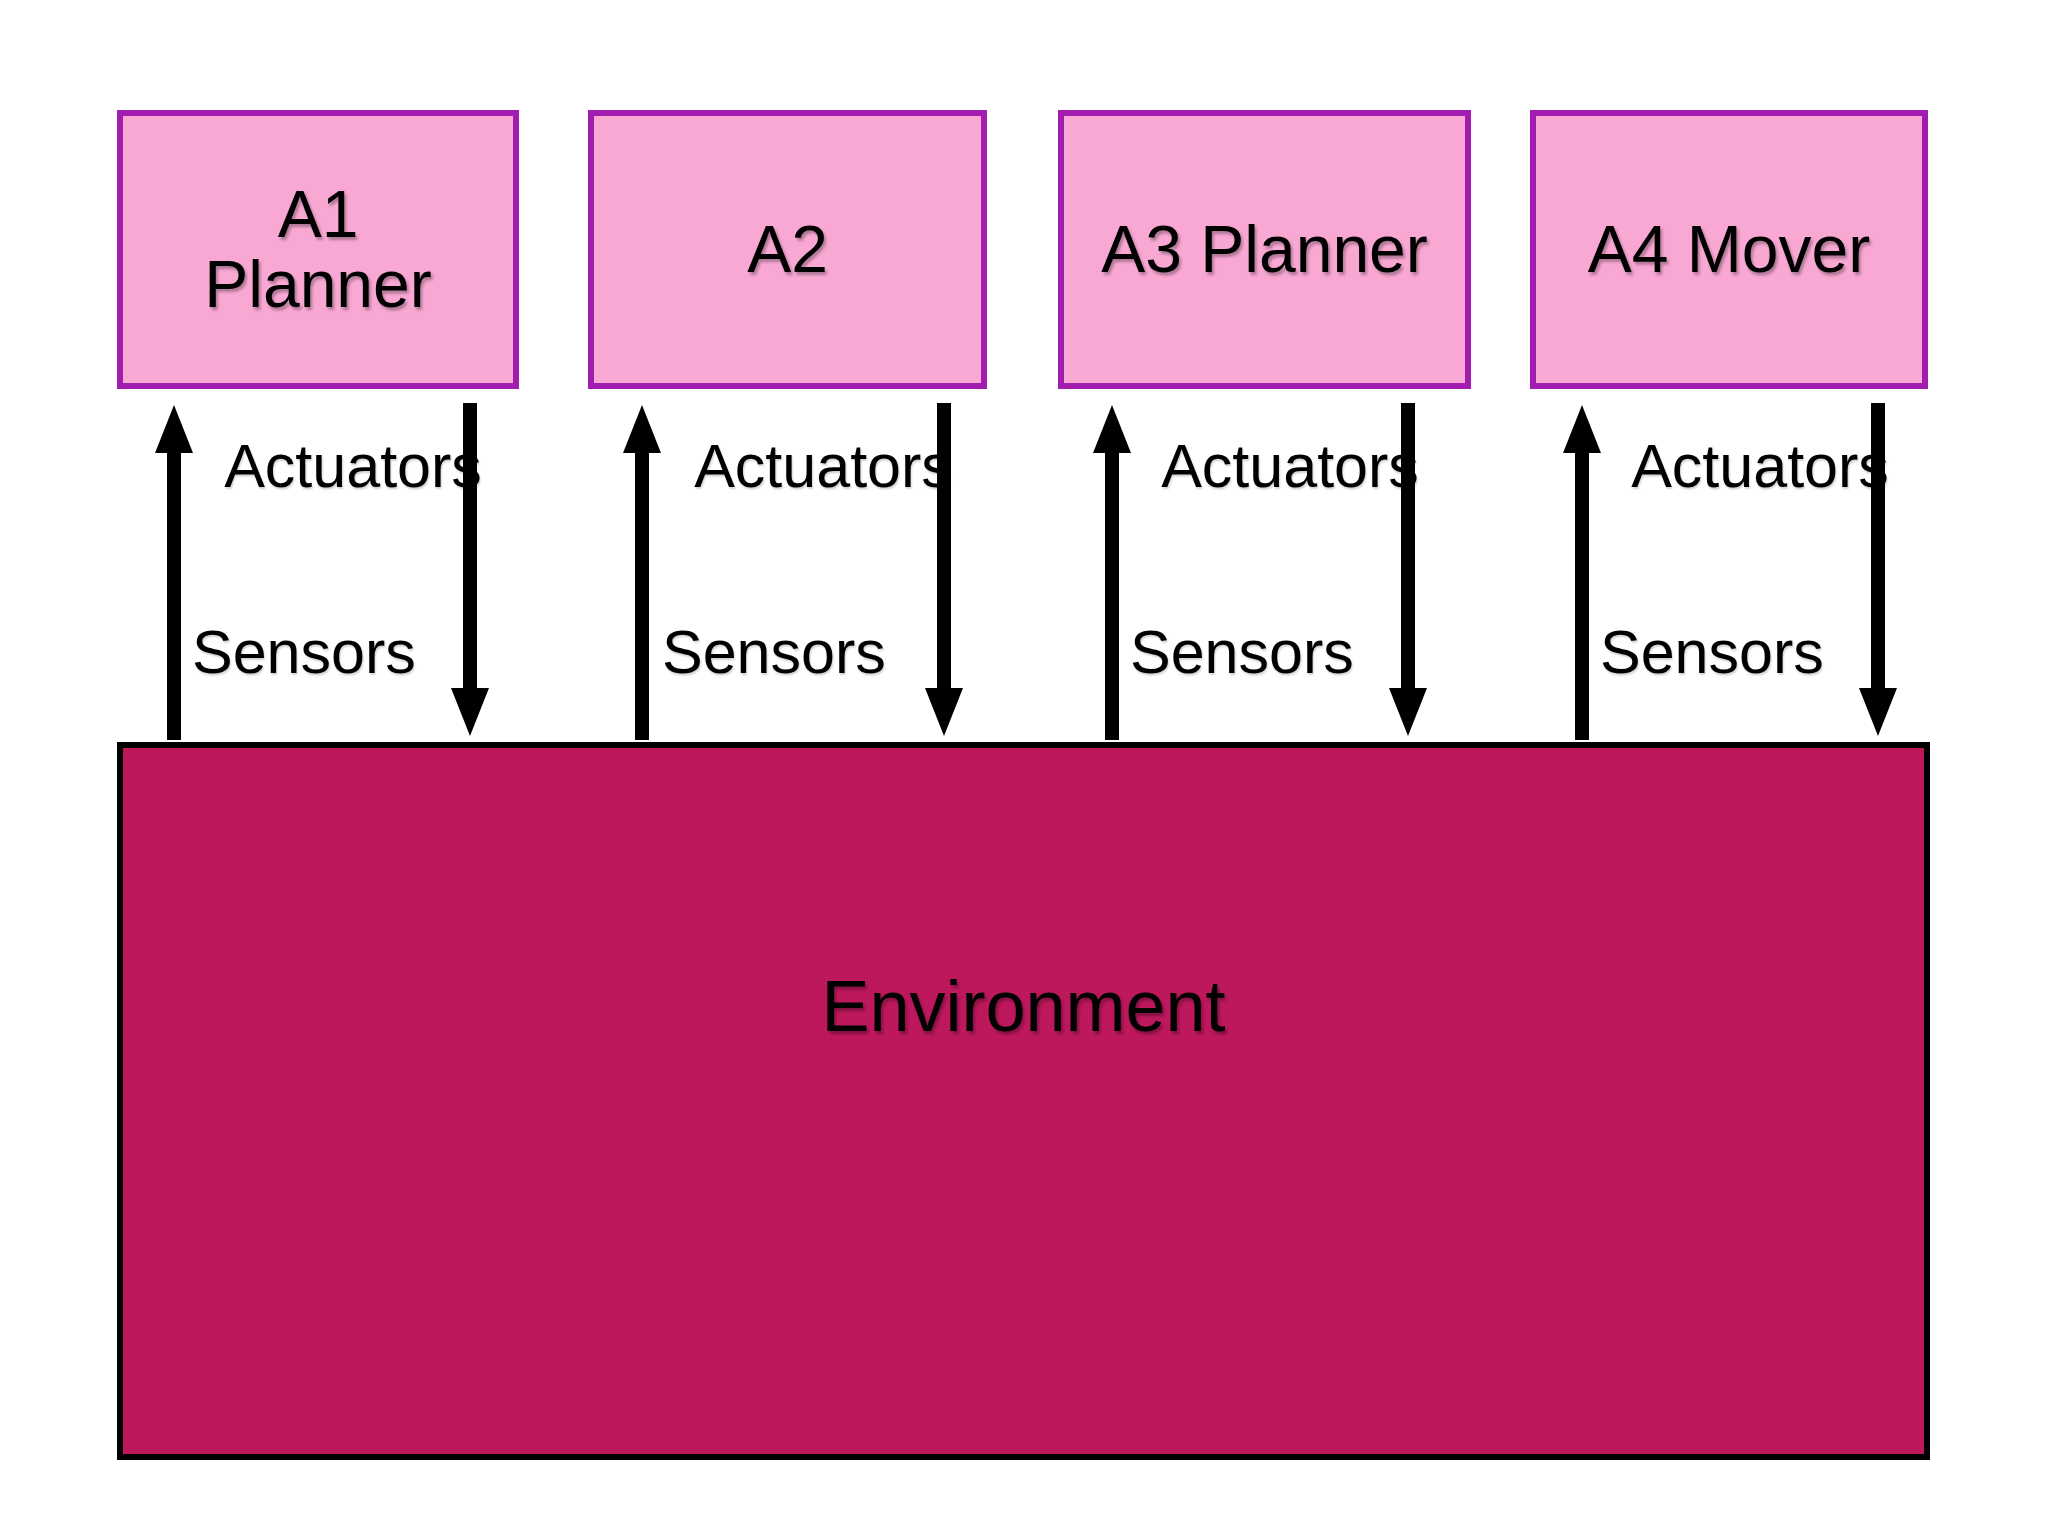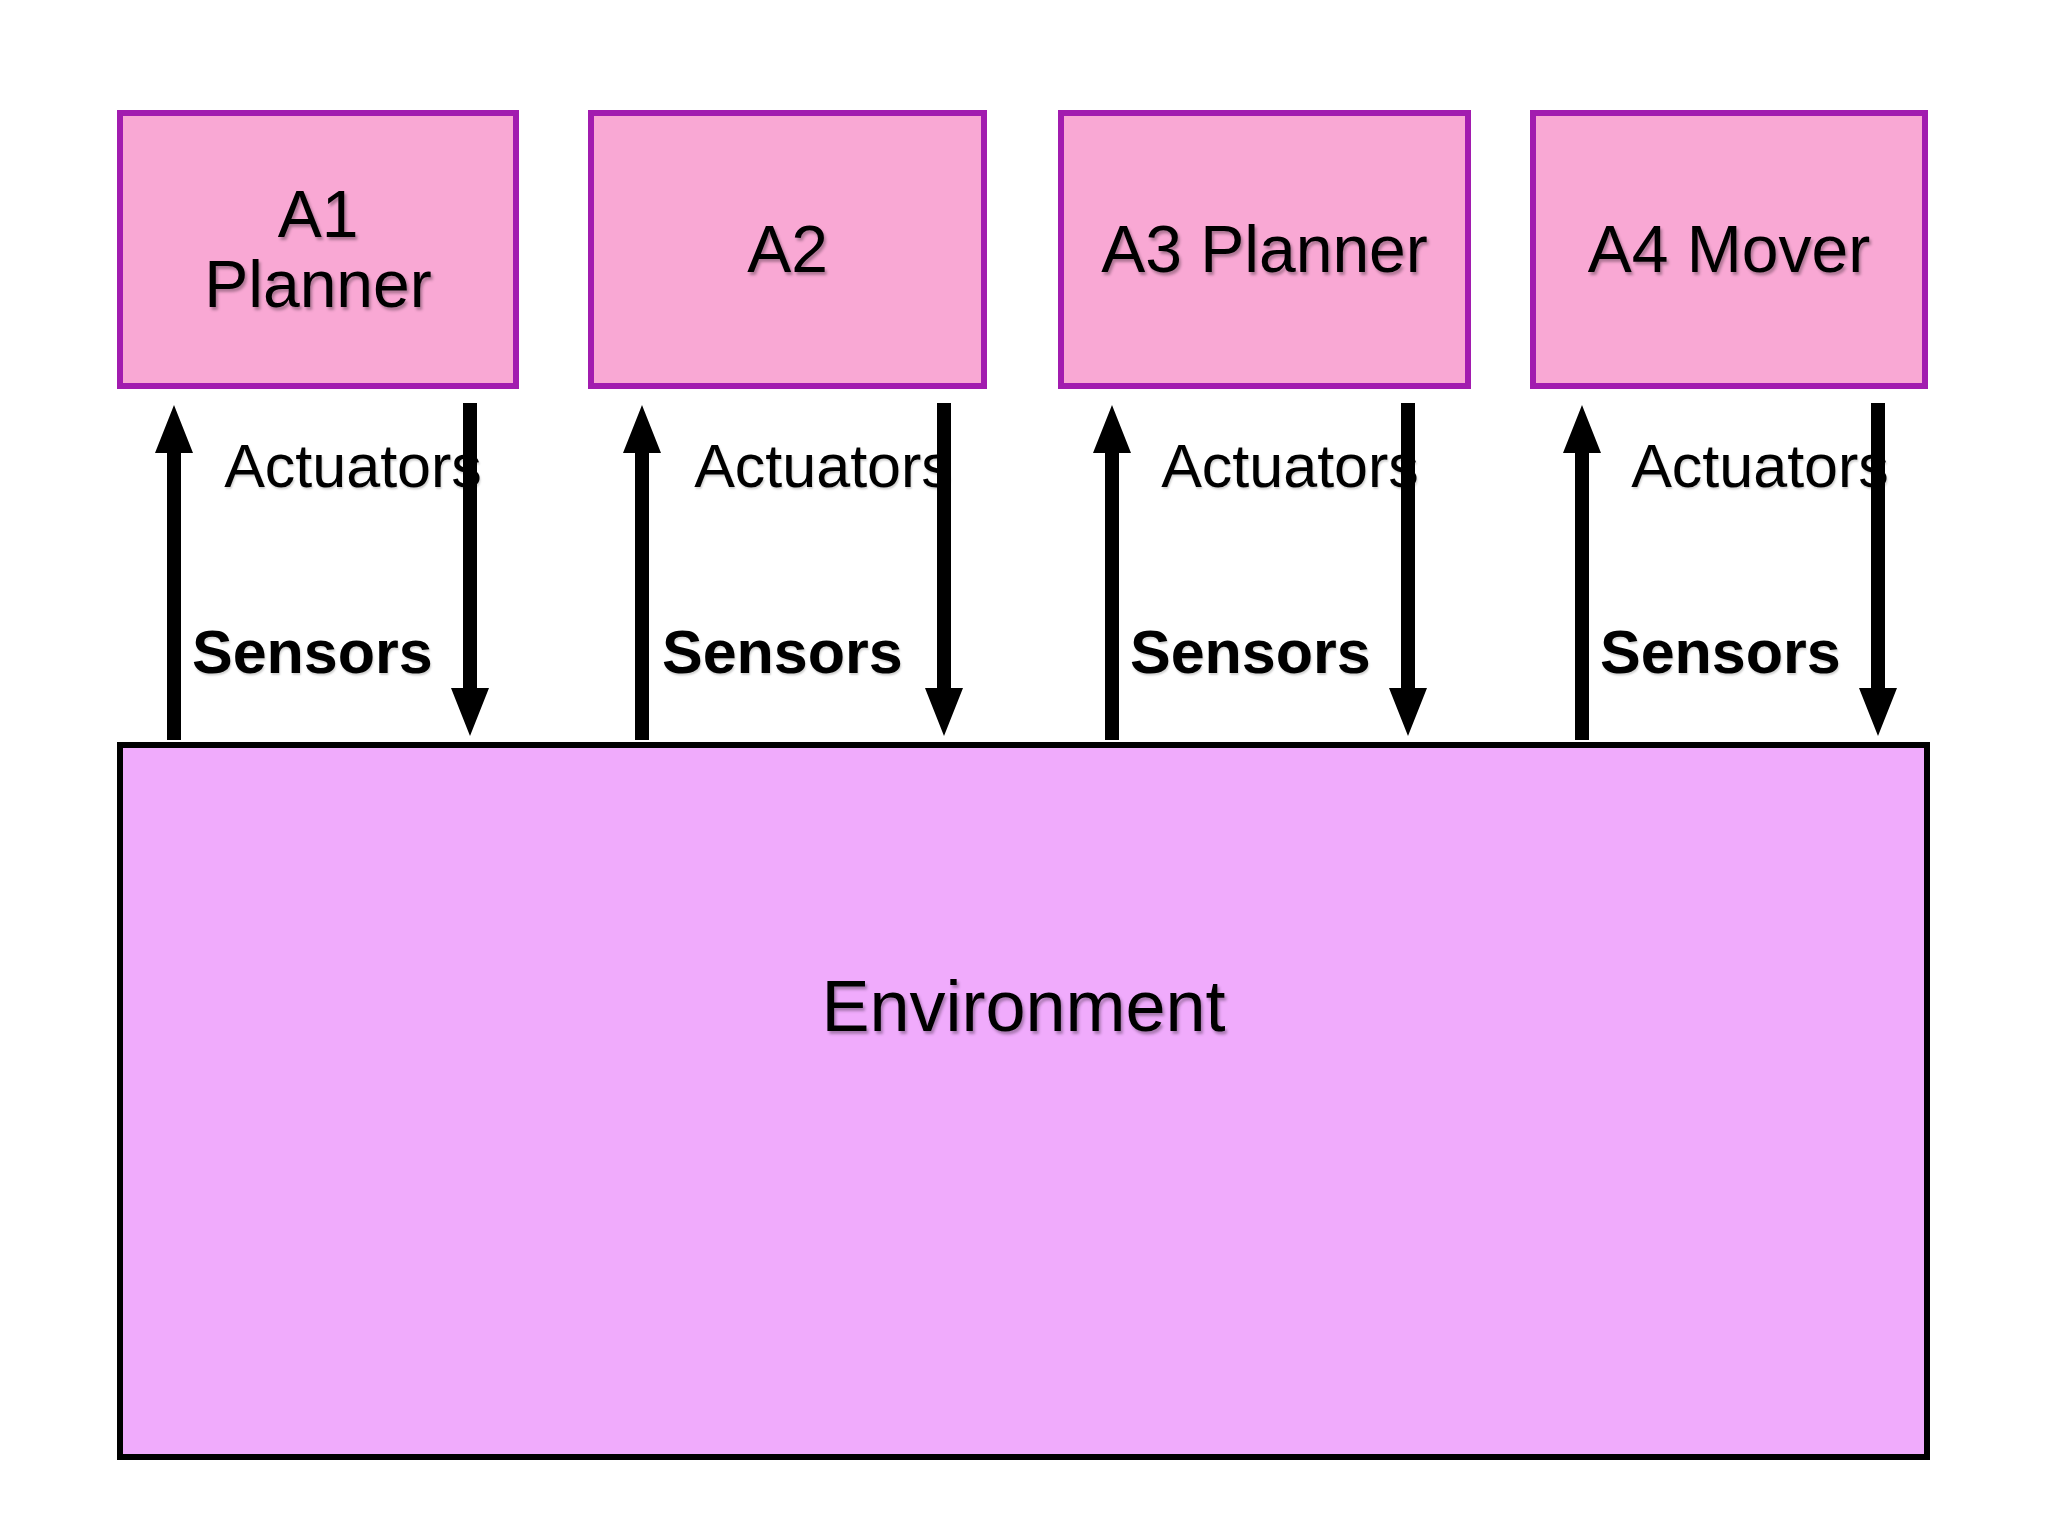--- a/index.html
+++ b/index.html
@@ -36,21 +36,21 @@
   }
   .agent-line.big   { font-size: 66px; }
   .agent-line.small { font-size: 58px; }
   .agent-line.solo  { font-size: 66px; }
 
   
   #environment-box {
     position: absolute;
     box-sizing: border-box;
     border: 6px solid #000000;
-    background: #f0abfc;
+    background: #be185d;
     display: flex;
     align-items: center;
     justify-content: center;
   }
   #environment-label {
     font-size: 72px;
     line-height: 1;
     text-shadow: 2px 3px 3px rgba(0,0,0,0.30);
     position: relative;
     top: -95px;
@@ -64,21 +64,21 @@
 
   
   .flow-label {
     position: absolute;
     font-size: 61px;
     line-height: 1;
     white-space: nowrap;
     text-shadow: 1px 2px 2px rgba(0,0,0,0.18);
   }
   .flow-label.actuators { text-align: center; }
-  .flow-label.sensors   { text-align: center; font-weight: bold; }
+  .flow-label.sensors   { text-align: center; }
 </style>
 </head>
 <body>
 
 <div id="canvas">
 
   <div class="agent-box" style="left:117px; top:110px; width:402px; height:279px;">
     <div class="agent-line big">A1</div>
     <div class="agent-line big">Planner</div>
   </div>

